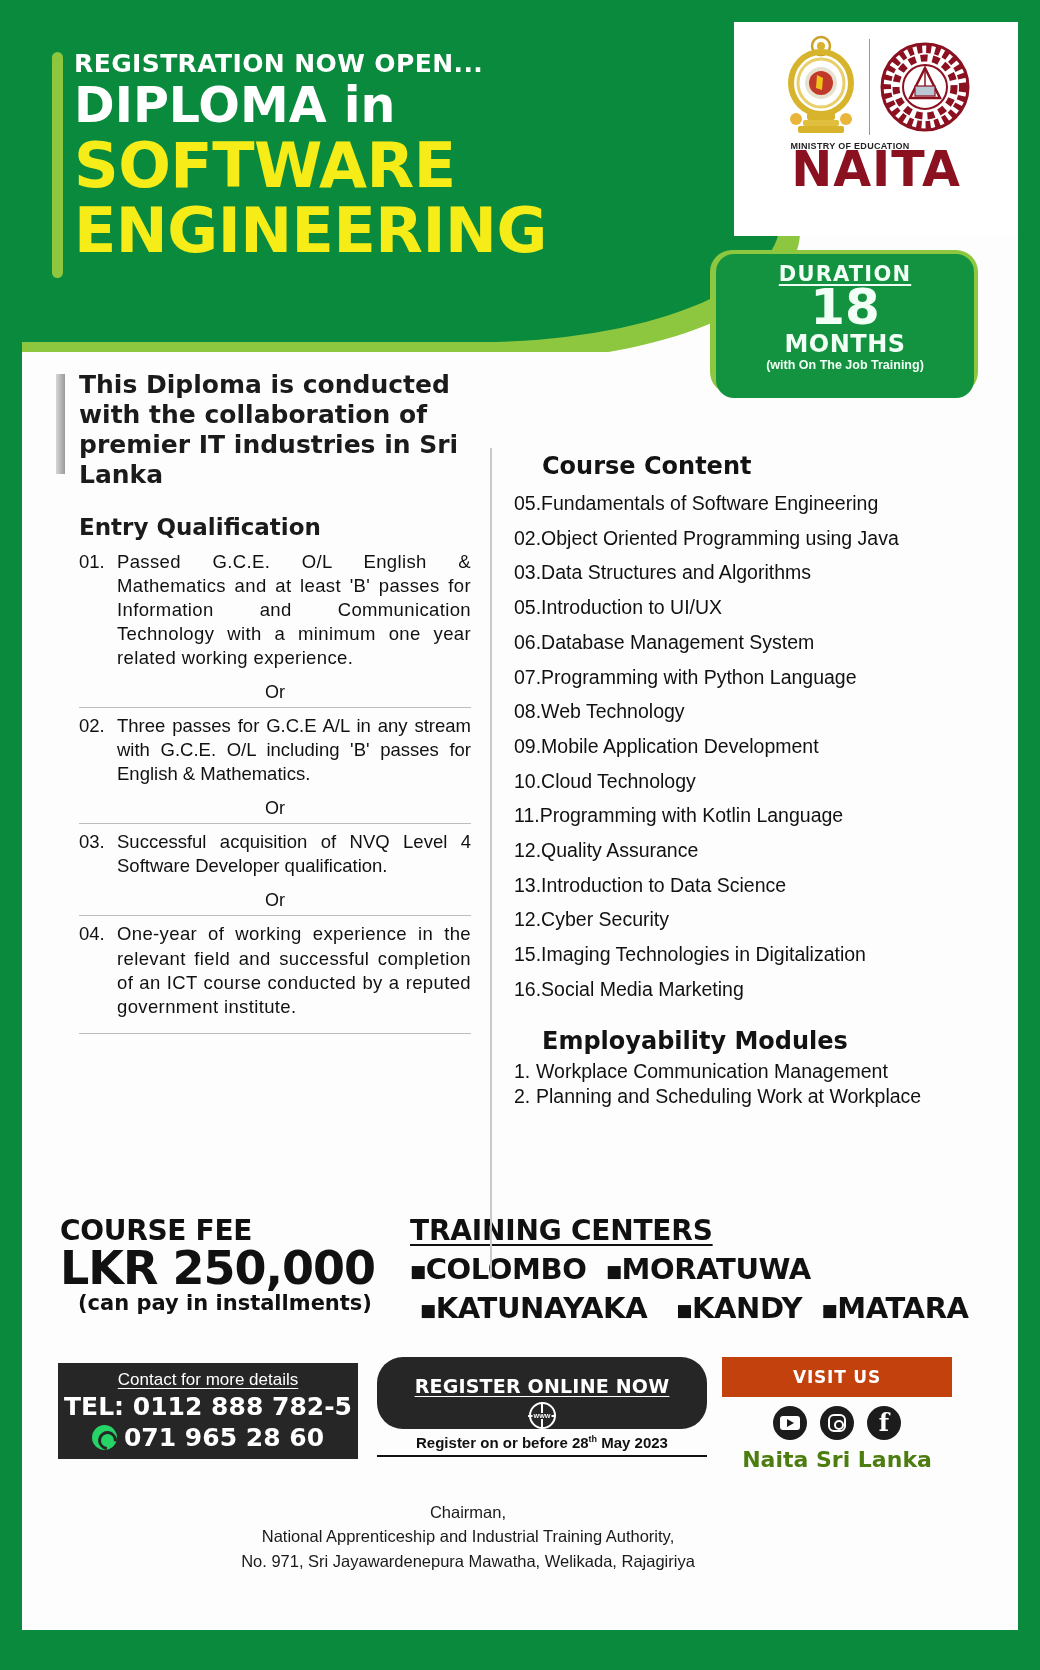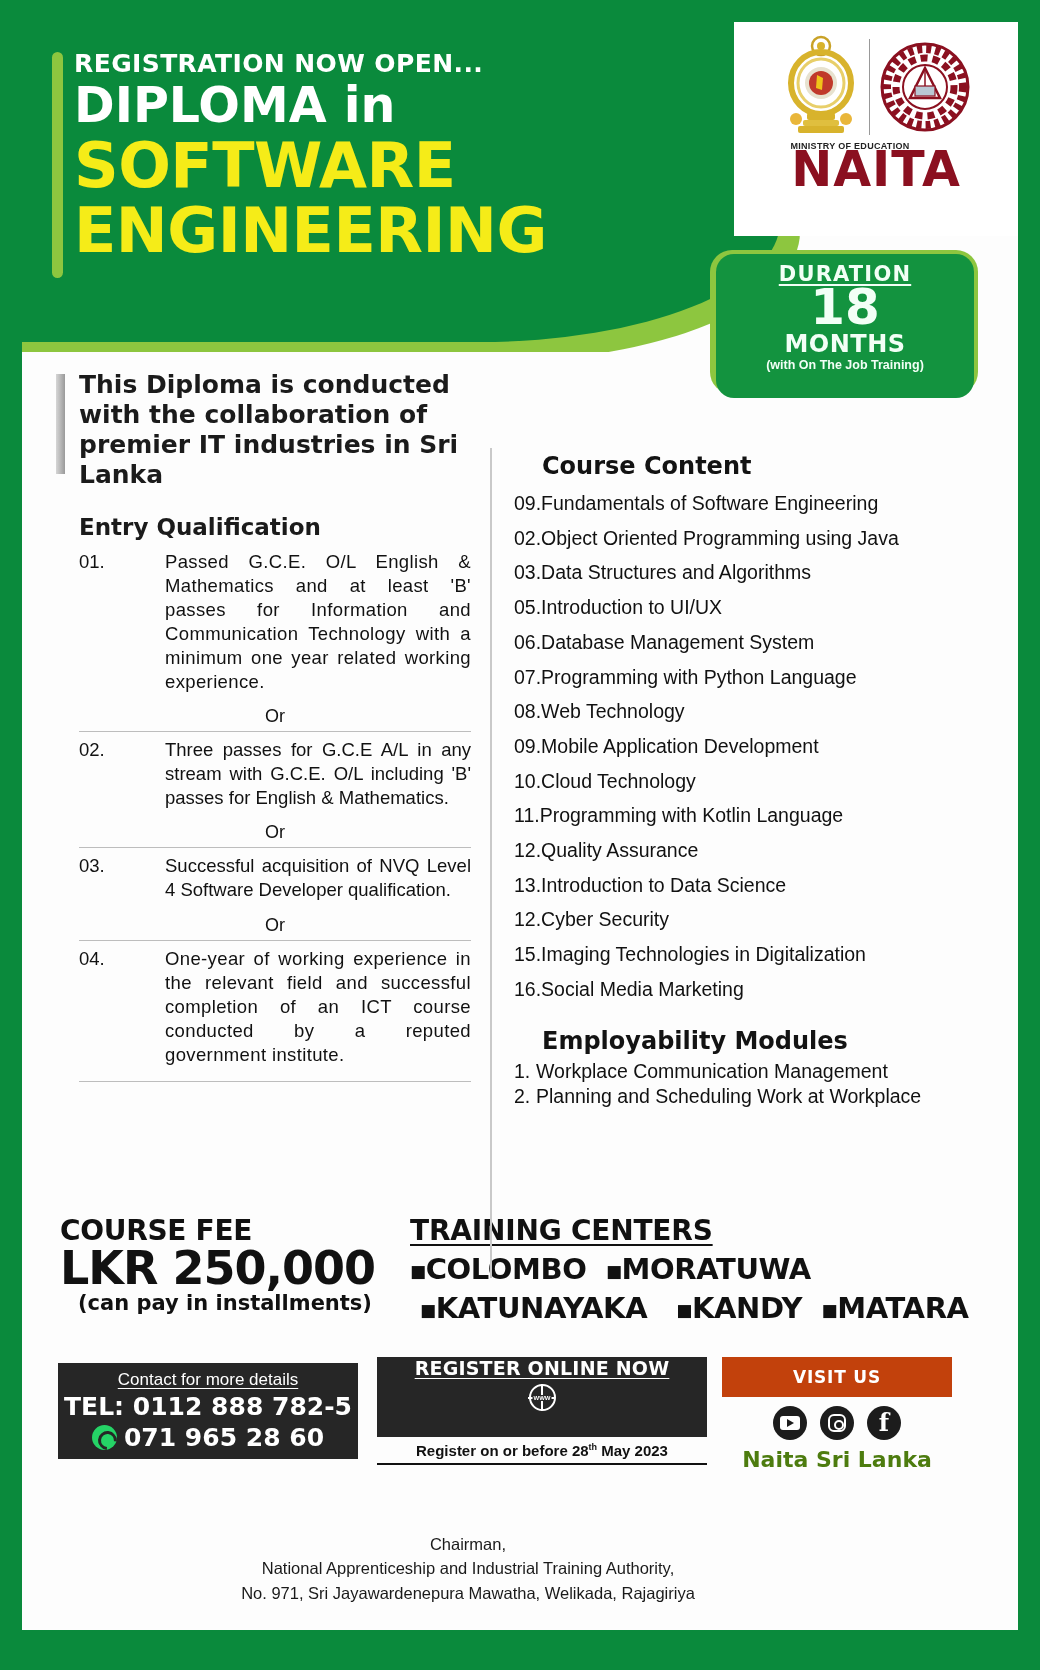--- a/index.html
+++ b/index.html
@@ -151,21 +151,21 @@
     font-family: "DejaVu Sans", sans-serif;
   }
   .eq-title {
     margin-left: 23px; margin-top: 24px;
     font-size: 23px; font-weight: bold; color: #1b1b1b;
     font-family: "DejaVu Sans", sans-serif;
   }
   .eq-list { margin-left: 23px; margin-top: 10px; width: 392px; }
   .eq-item {
     display: flex; font-size: 18.5px; color: #111;
-    line-height: 1.30; font-family: "Liberation Sans", sans-serif; gap: 48px;
+    line-height: 1.30; font-family: "Liberation Sans", sans-serif;
   }
   .eq-num { width: 38px; flex: 0 0 38px; }
   .eq-txt { flex: 1; text-align: justify; text-align-last: left; }
   .eq-txt.spread { letter-spacing: 0.02em; }
   .or-sep { position: relative; margin: 12px 0 2px 0; height: 30px; }
   .or-sep .or-word {
     position: absolute; left: 0; right: 0; top: 0;
     text-align: center; font-size: 18px; color: #111;
     font-family: "Liberation Sans", sans-serif;
   }
@@ -271,23 +271,24 @@
     border: 3px solid #262626; border-bottom-color: transparent;
     transform: rotate(-40deg);
   }
   .cbox-tel .wa-num {
     font-size: 25px; font-weight: bold;
     font-family: "DejaVu Sans", sans-serif;
   }
 
   .cbox-reg { position: absolute; left: 355px; top: 0px; width: 330px; }
   .cbox-reg .dark {
-    background: #262626; color: #fff; height: 80px;
+    background: #262626; color: #fff; height: 72px;
     display: flex; flex-direction: column; align-items: center;
-    justify-content: flex-start;
+    justify-content: flex-end;
+    border-radius: 26px;
   }
   .cbox-reg .head {
     font-size: 19px; font-weight: bold; letter-spacing: 0.2px;
     text-decoration: underline; text-underline-offset: 3px;
     font-family: "DejaVu Sans", sans-serif;
   }
   .cbox-reg .urlrow { display: flex; align-items: center; gap: 9px; margin-top: 5px; }
   .globe {
     width: 27px; height: 27px; border-radius: 50%;
     border: 2.5px solid #fff; position: relative; flex: 0 0 27px;
@@ -354,21 +355,21 @@
     color: #fff; font-size: 24px; font-weight: bold; line-height: 34px;
     font-family: "DejaVu Serif", serif;
   }
   .visit-name {
     font-size: 22px; font-weight: bold; color: #4d7c0f; margin-top: 7px;
     font-family: "DejaVu Sans", sans-serif;
   }
 
   
   .footer-addr {
-    position: absolute; left: 0; top: 1180px; width: 892px;
+    position: absolute; left: 0; top: 1148px; width: 892px;
     text-align: center; color: #1a1a1a;
     font-size: 16.5px; line-height: 1.48;
     font-family: "Liberation Sans", sans-serif;
   }
 </style>
 </head>
 <body>
 
 <div id="poster">
  <div id="inner-white">
@@ -474,21 +475,21 @@
           <span class="eq-txt spread">One-year of working experience in the relevant field and successful completion of an ICT course conducted by a reputed government institute.</span>
         </div>
 
         <div class="eq-endline"></div>
       </div>
     </div>
 
     <div class="col-right">
       <div class="cc-title">Course Content</div>
 
-      <div class="cc-item">09.Fundamentals of Software Engineering</div>
+      <div class="cc-item">05.Fundamentals of Software Engineering</div>
       <div class="cc-item">02.Object Oriented Programming using Java</div>
       <div class="cc-item">03.Data Structures and Algorithms</div>
       <div class="cc-item">05.Introduction to UI/UX</div>
       <div class="cc-item">06.Database Management System</div>
       <div class="cc-item">07.Programming with Python Language</div>
       <div class="cc-item">08.Web Technology</div>
       <div class="cc-item">09.Mobile Application Development</div>
       <div class="cc-item">10.Cloud Technology</div>
       <div class="cc-item">11.Programming with Kotlin Language</div>
       <div class="cc-item">12.Quality Assurance</div>

